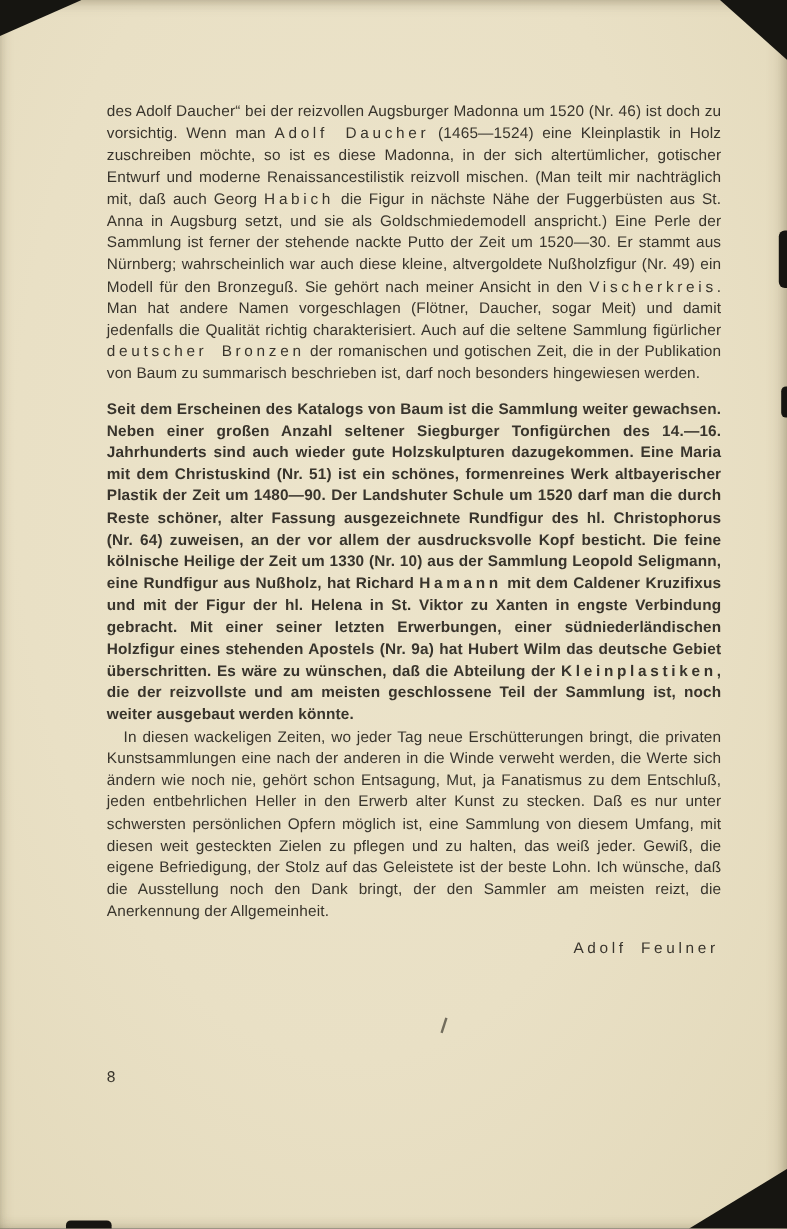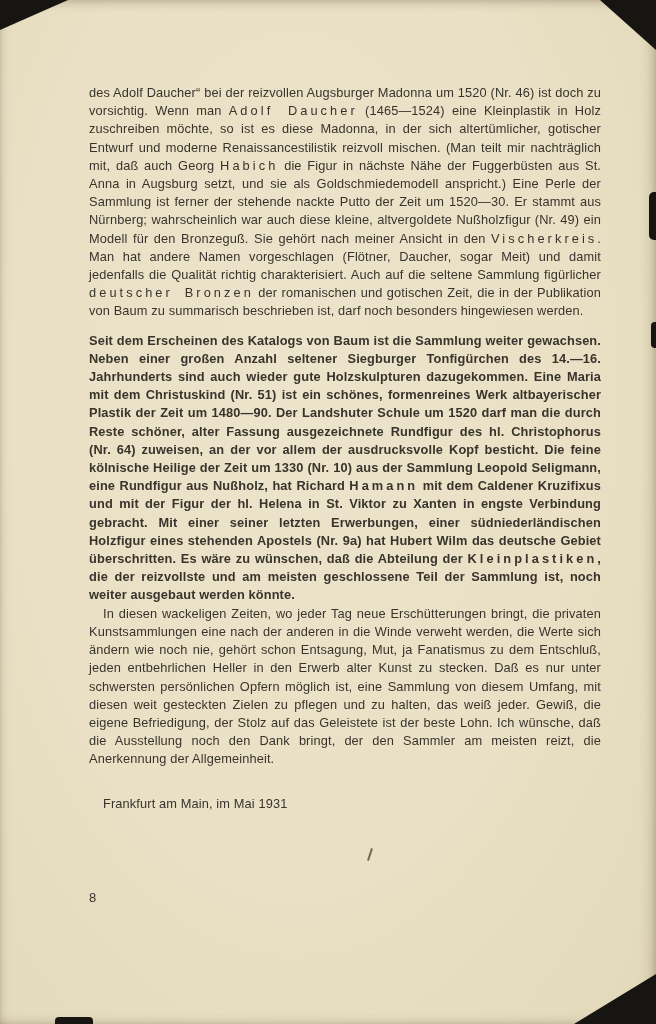--- a/index.html
+++ b/index.html
@@ -78,18 +78,18 @@
   <div class="artifact br"></div>
   <div class="artifact bm"></div>
   <div class="artifact slash"></div>
 
   <div class="text-block">
     <div id="paragraphs">
         <p class="para"><span>des Adolf Daucher“ bei der reizvollen Augsburger Madonna um 1520 (Nr. 46) ist doch zu vorsichtig. Wenn man </span><span class="sperr">Adolf Daucher</span><span> (1465—1524) eine Kleinplastik in Holz zuschreiben möchte, so ist es diese Madonna, in der sich altertümlicher, gotischer Entwurf und moderne Renaissancestilistik reizvoll mischen. (Man teilt mir nachträglich mit, daß auch Georg </span><span class="sperr">Habich</span><span> die Figur in nächste Nähe der Fuggerbüsten aus St. Anna in Augsburg setzt, und sie als Goldschmiedemodell anspricht.) Eine Perle der Sammlung ist ferner der stehende nackte Putto der Zeit um 1520—30. Er stammt aus Nürnberg; wahrscheinlich war auch diese kleine, altvergoldete Nußholzfigur (Nr. 49) ein Modell für den Bronzeguß. Sie gehört nach meiner Ansicht in den </span><span class="sperr">Vischerkreis</span><span>. Man hat andere Namen vorgeschlagen (Flötner, Daucher, sogar Meit) und damit jedenfalls die Qualität richtig charakterisiert. Auch auf die seltene Sammlung figürlicher </span><span class="sperr">deutscher Bronzen</span><span> der romanischen und gotischen Zeit, die in der Publikation von Baum zu summarisch beschrieben ist, darf noch besonders hingewiesen werden.</span></p>
         <p class="para gap"><span>Seit dem Erscheinen des Katalogs von Baum ist die Sammlung weiter gewachsen. Neben einer großen Anzahl seltener Siegburger Tonfigürchen des 14.—16. Jahrhunderts sind auch wieder gute Holzskulpturen dazugekommen. Eine Maria mit dem Christuskind (Nr. 51) ist ein schönes, formenreines Werk altbayerischer Plastik der Zeit um 1480—90. Der Landshuter Schule um 1520 darf man die durch Reste schöner, alter Fassung ausgezeichnete Rundfigur des hl. Christophorus (Nr. 64) zuweisen, an der vor allem der ausdrucksvolle Kopf besticht. Die feine kölnische Heilige der Zeit um 1330 (Nr. 10) aus der Sammlung Leopold Seligmann, eine Rundfigur aus Nußholz, hat Richard </span><span class="sperr">Hamann</span><span> mit dem Caldener Kruzifixus und mit der Figur der hl. Helena in St. Viktor zu Xanten in engste Verbindung gebracht. Mit einer seiner letzten Erwerbungen, einer südniederländischen Holzfigur eines stehenden Apostels (Nr. 9a) hat Hubert Wilm das deutsche Gebiet überschritten. Es wäre zu wünschen, daß die Abteilung der </span><span class="sperr">Kleinplastiken</span><span>, die der reizvollste und am meisten geschlossene Teil der Sammlung ist, noch weiter ausgebaut werden könnte.</span></p>
         <p class="para indent"><span>In diesen wackeligen Zeiten, wo jeder Tag neue Erschütterungen bringt, die privaten Kunstsammlungen eine nach der anderen in die Winde verweht werden, die Werte sich ändern wie noch nie, gehört schon Entsagung, Mut, ja Fanatismus zu dem Entschluß, jeden entbehrlichen Heller in den Erwerb alter Kunst zu stecken. Daß es nur unter schwersten persönlichen Opfern möglich ist, eine Sammlung von diesem Umfang, mit diesen weit gesteckten Zielen zu pflegen und zu halten, das weiß jeder. Gewiß, die eigene Befriedigung, der Stolz auf das Geleistete ist der beste Lohn. Ich wünsche, daß die Ausstellung noch den Dank bringt, der den Sammler am meisten reizt, die Anerkennung der Allgemeinheit.</span></p>
       </div>
-    <p class="dateline">Frankfurt am Main, im Mai 1931</p>
+    <p class="signature">Adolf Feulner</p>
   </div>
 
   <div class="page-number">8</div>
 
 </div>
 
 </body></html>

